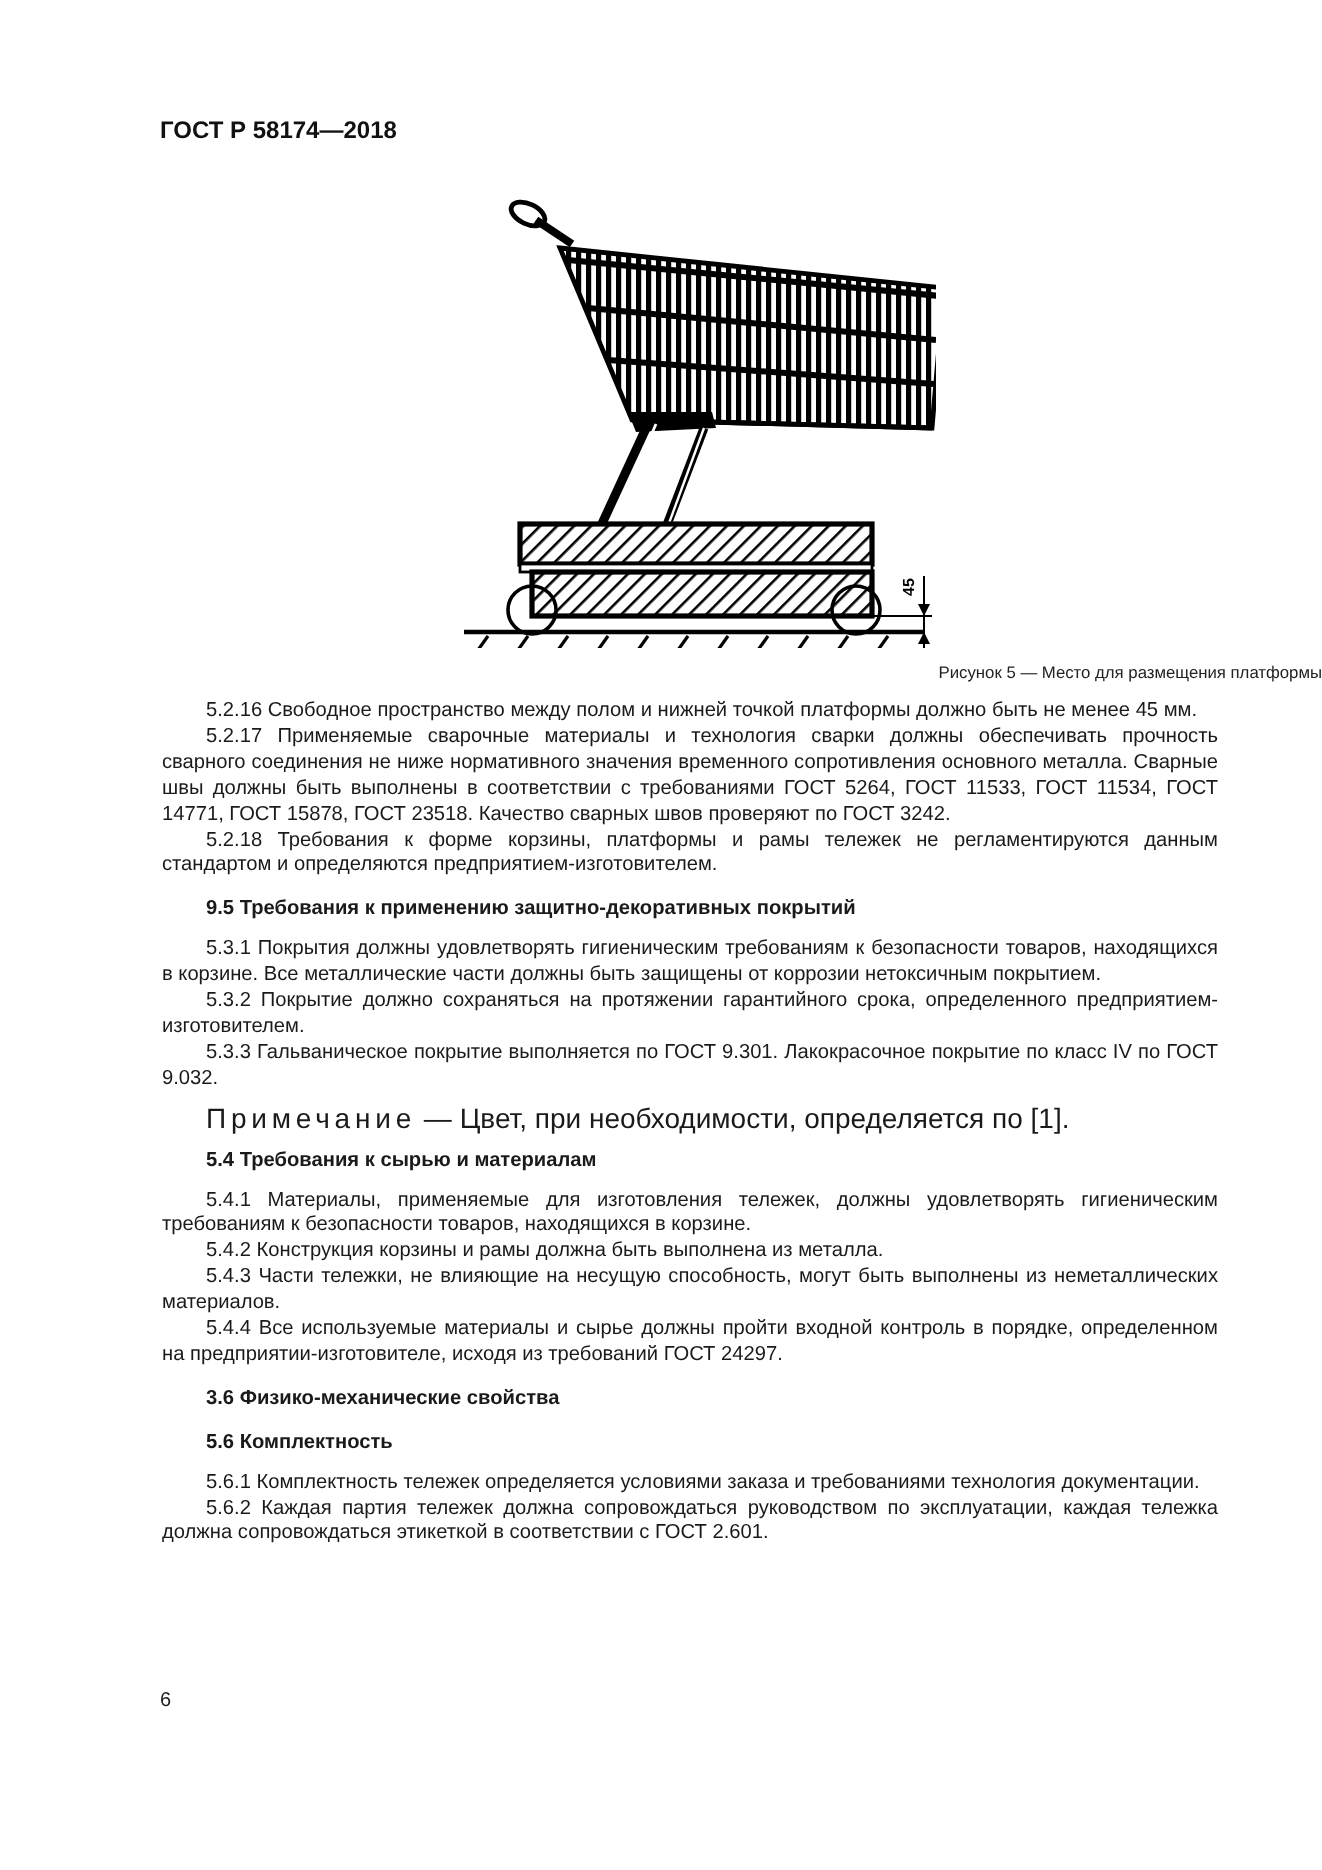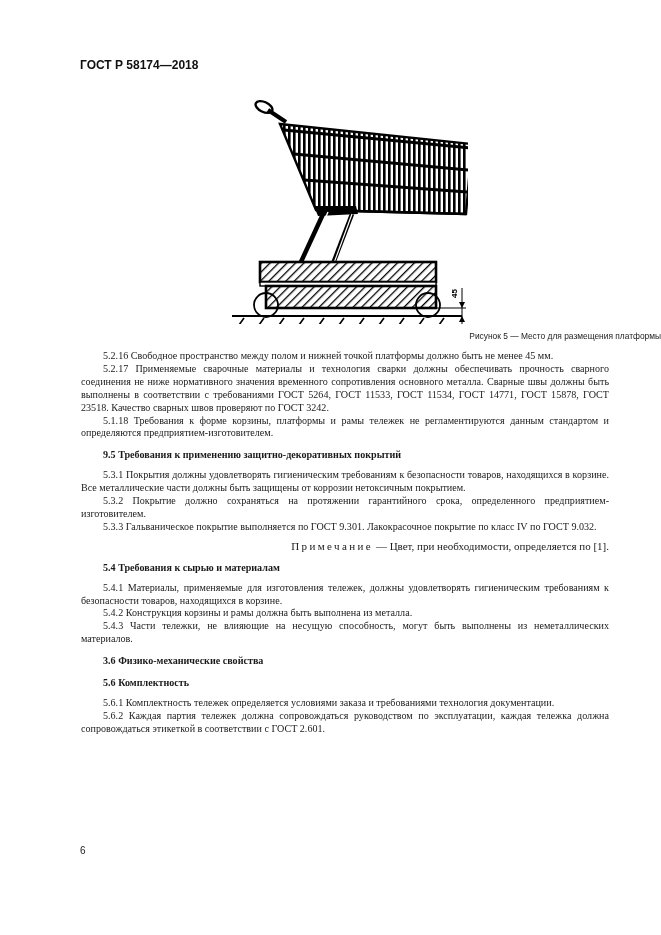--- a/index.html
+++ b/index.html
@@ -15,26 +15,26 @@
     .figure {
       position: absolute; left: 228px; top: 92px; width: 240px; height: 232px;
     }
     .figure svg { width: 240px; height: 232px; display: block; }
     .caption {
       position: absolute; left: 0; width: 661px; top: 331px; text-align: right;
       font-size: 8.4px; color: #222; padding-left: 14px; box-sizing: border-box;
     }
     .body {
       position: absolute; left: 81px; top: 350px; width: 528px;
-      font-size: 10.1px; line-height: 12.9px; color: #1a1a1a; font-family: Liberation Serif, serif;
+      font-size: 10.1px; line-height: 12.9px; color: #1a1a1a;
     }
     .p { text-align: justify; text-align-last: left; margin: 0; }
     .ind { text-indent: 22px; }
     .h { font-weight: bold; font-size: 10.1px; margin: 9px 0 7px 0; padding-left: 22px; }
-    .note { font-size: 11px; padding-left: 22px; margin: 6px 0 4px 0; text-align: right; }
+    .note { font-size: 14px; padding-left: 22px; margin: 6px 0 4px 0; }
     .note .spaced { letter-spacing: 2.4px; }
     .pagenum {
       position: absolute; left: 80px; top: 845px; font-size: 10px; color: #222;
     }
   </style>
 </head>
 <body>
 
 <div class="page">
 
@@ -97,32 +97,33 @@
       <polygon points="231,230 237,230 234,224" fill="#000"></polygon>
       <text x="229" y="206" font-size="8" font-weight="bold" font-family="Liberation Sans, sans-serif" transform="rotate(-90 229 206)" fill="#000">45</text>
     </svg>
   </div>
 
   <div class="caption">Рисунок 5 — Место для размещения платформы</div>
 
   <div class="body">
     <p class="p ind">5.2.16 Свободное пространство между полом и нижней точкой платформы должно быть не менее 45 мм.</p>
     <p class="p ind">5.2.17 Применяемые сварочные материалы и технология сварки должны обеспечивать прочность сварного соединения не ниже нормативного значения временного сопротивления основного металла. Сварные швы должны быть выполнены в соответствии с требованиями ГОСТ 5264, ГОСТ 11533, ГОСТ 11534, ГОСТ 14771, ГОСТ 15878, ГОСТ 23518. Качество сварных швов проверяют по ГОСТ 3242.</p>
-    <p class="p ind">5.1.18 Требования к форме корзины, платформы и рамы тележек не регламентируются данным стандартом и определяются предприятием-изготовителем.</p>
+    <p class="p ind">5.2.18 Требования к форме корзины, платформы и рамы тележек не регламентируются данным стандартом и определяются предприятием-изготовителем.</p>
 
     <div class="h">9.5 Требования к применению защитно-декоративных покрытий</div>
     <p class="p ind">5.3.1 Покрытия должны удовлетворять гигиеническим требованиям к безопасности товаров, находящихся в корзине. Все металлические части должны быть защищены от коррозии нетоксичным покрытием.</p>
     <p class="p ind">5.3.2 Покрытие должно сохраняться на протяжении гарантийного срока, определенного предприятием-изготовителем.</p>
     <p class="p ind">5.3.3 Гальваническое покрытие выполняется по ГОСТ 9.301. Лакокрасочное покрытие по класс IV по ГОСТ 9.032.</p>
     <div class="note"><span class="spaced">Примечание</span><span> — Цвет, при необходимости, определяется по [1].</span></div>
 
     <div class="h">5.4 Требования к сырью и материалам</div>
     <p class="p ind">5.4.1 Материалы, применяемые для изготовления тележек, должны удовлетворять гигиеническим требованиям к безопасности товаров, находящихся в корзине.</p>
     <p class="p ind">5.4.2 Конструкция корзины и рамы должна быть выполнена из металла.</p>
     <p class="p ind">5.4.3 Части тележки, не влияющие на несущую способность, могут быть выполнены из неметаллических материалов.</p>
+    <p class="p ind">5.4.4 Все используемые материалы и сырье должны пройти входной контроль в порядке, определенном на предприятии-изготовителе, исходя из требований ГОСТ 24297.</p>
 
     <div class="h">3.6 Физико-механические свойства</div>
 
     <div class="h">5.6 Комплектность</div>
     <p class="p ind">5.6.1 Комплектность тележек определяется условиями заказа и требованиями технология документации.</p>
     <p class="p ind">5.6.2 Каждая партия тележек должна сопровождаться руководством по эксплуатации, каждая тележка должна сопровождаться этикеткой в соответствии с ГОСТ 2.601.</p>
   </div>
 
   <div class="pagenum">6</div>
 </div>

